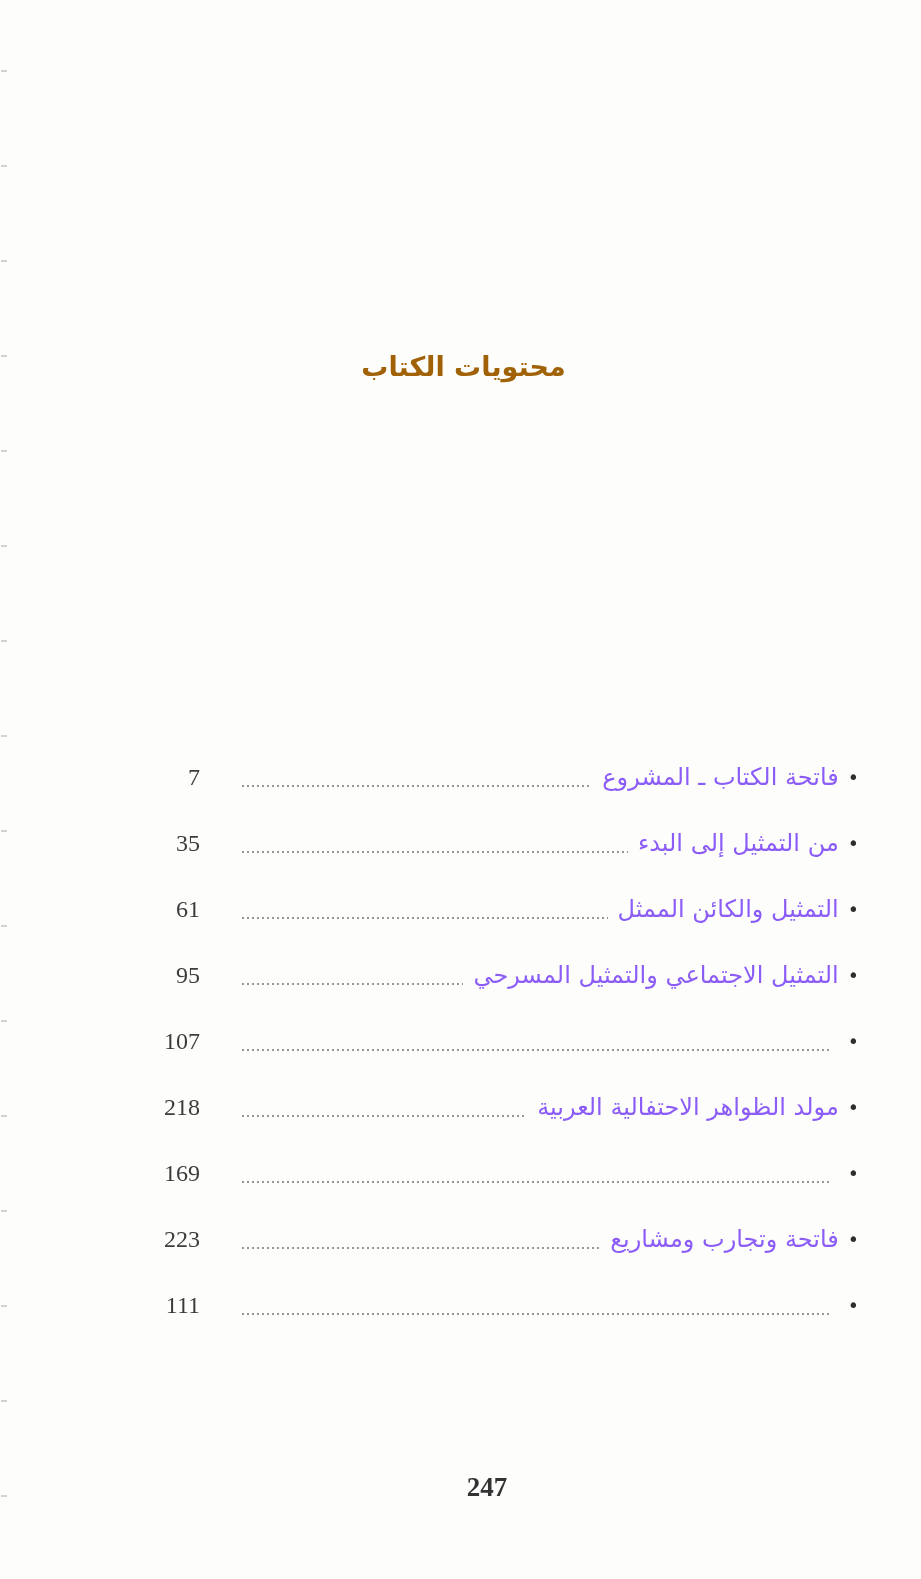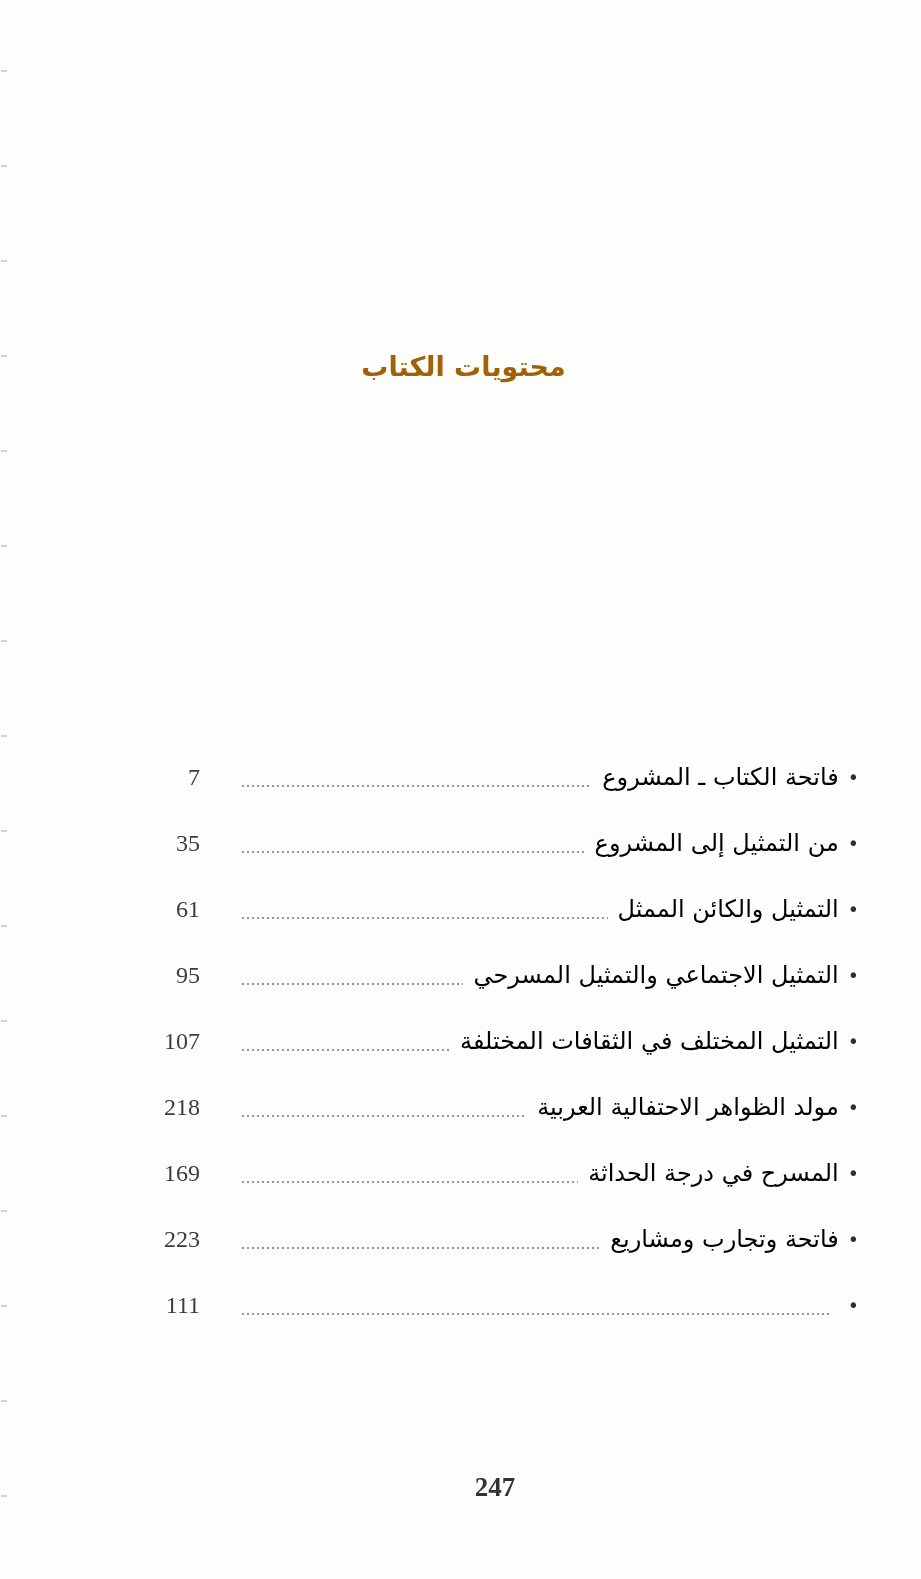--- a/index.html
+++ b/index.html
@@ -69,21 +69,21 @@
     font-size: 19px;
     line-height: 38px;
     margin-inline-end: 9px;
     color: #2e2e2e;
   }
 
   .entry-label {
     flex: 0 0 auto;
     font-size: 24px;
     white-space: nowrap;
-    color: #000000;
+    color: #8b5cf6;
   }
 
   .leader {
     flex: 1 1 auto;
     min-width: 18px;
     height: 2px;
     align-self: flex-end;
     margin-bottom: 11px;
     margin-inline-start: 10px;
     margin-inline-end: 42px;
@@ -108,21 +108,20 @@
 
   .footer-num {
     position: absolute;
     top: 1472px;
     left: 487px;
     transform: translateX(-50%);
     font-family: "Liberation Serif", "DejaVu Serif", serif;
     font-weight: bold;
     font-size: 27px;
     color: #333333;
-    margin-left: 8px;
   }
 </style>
 </head>
 <body>
 
 <div class="page-root">
 
   <div class="edge-marks"></div>
 
   <h1 class="title">محتويات الكتاب</h1>
@@ -130,56 +129,54 @@
   <div class="toc" id="toc-list">
   <div class="toc-row">
     <span class="bullet">•</span>
     <span class="entry-label">فاتحة الكتاب ـ المشروع</span>
     <span class="leader"></span>
     <span class="page-num">7</span>
   </div>
 
   <div class="toc-row">
     <span class="bullet">•</span>
-    <span class="entry-label">من التمثيل إلى المشروع</span>
+    <span class="entry-label">من التمثيل إلى البدء</span>
     <span class="leader"></span>
     <span class="page-num">35</span>
   </div>
 
   <div class="toc-row">
     <span class="bullet">•</span>
     <span class="entry-label">التمثيل والكائن الممثل</span>
     <span class="leader"></span>
     <span class="page-num">61</span>
   </div>
 
   <div class="toc-row">
     <span class="bullet">•</span>
     <span class="entry-label">التمثيل الاجتماعي والتمثيل المسرحي</span>
     <span class="leader"></span>
     <span class="page-num">95</span>
   </div>
 
   <div class="toc-row">
     <span class="bullet">•</span>
-    <span class="entry-label">التمثيل المختلف في الثقافات المختلفة</span>
     <span class="leader"></span>
     <span class="page-num">107</span>
   </div>
 
   <div class="toc-row">
     <span class="bullet">•</span>
     <span class="entry-label">مولد الظواهر الاحتفالية العربية</span>
     <span class="leader"></span>
     <span class="page-num">218</span>
   </div>
 
   <div class="toc-row">
     <span class="bullet">•</span>
-    <span class="entry-label">المسرح في درجة الحداثة</span>
     <span class="leader"></span>
     <span class="page-num">169</span>
   </div>
 
   <div class="toc-row">
     <span class="bullet">•</span>
     <span class="entry-label">فاتحة وتجارب ومشاريع</span>
     <span class="leader"></span>
     <span class="page-num">223</span>
   </div>

